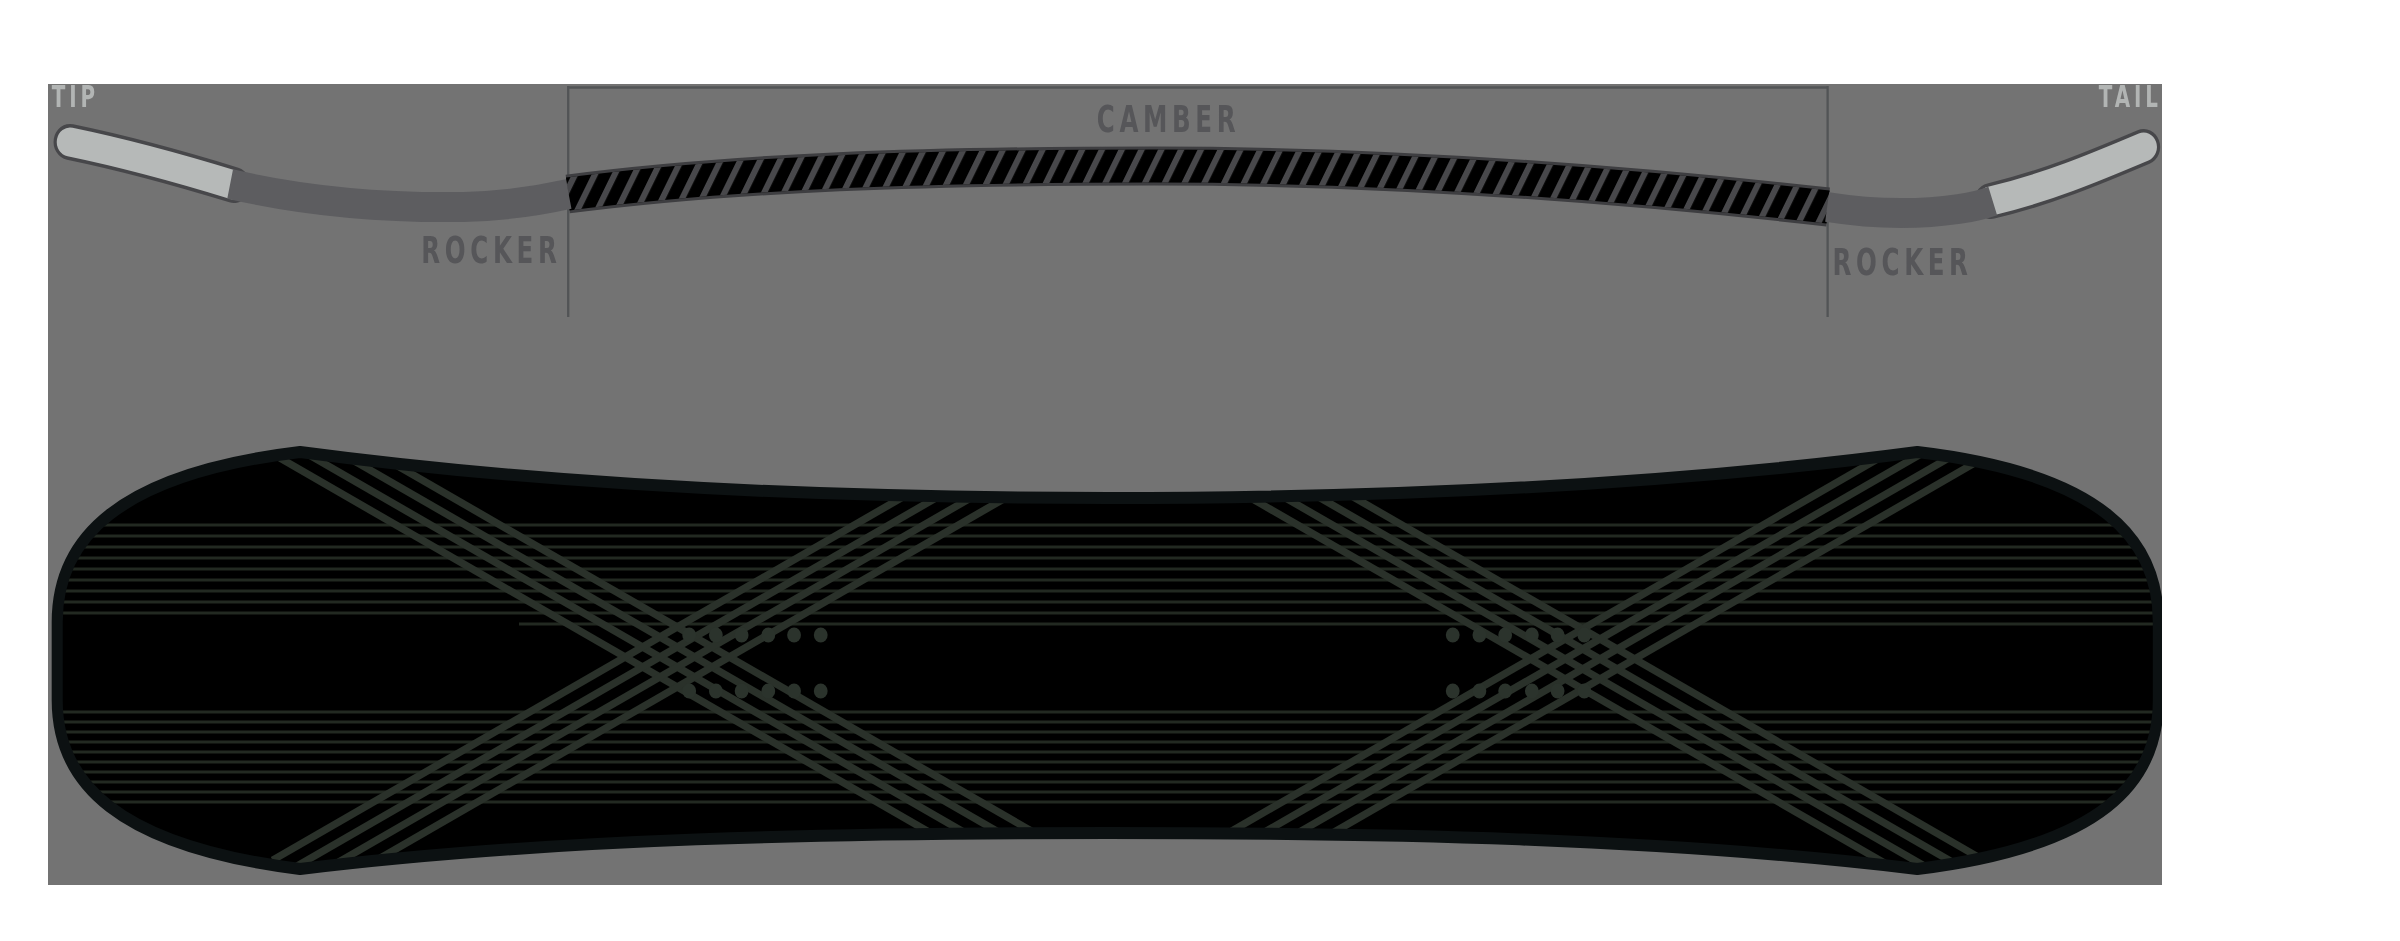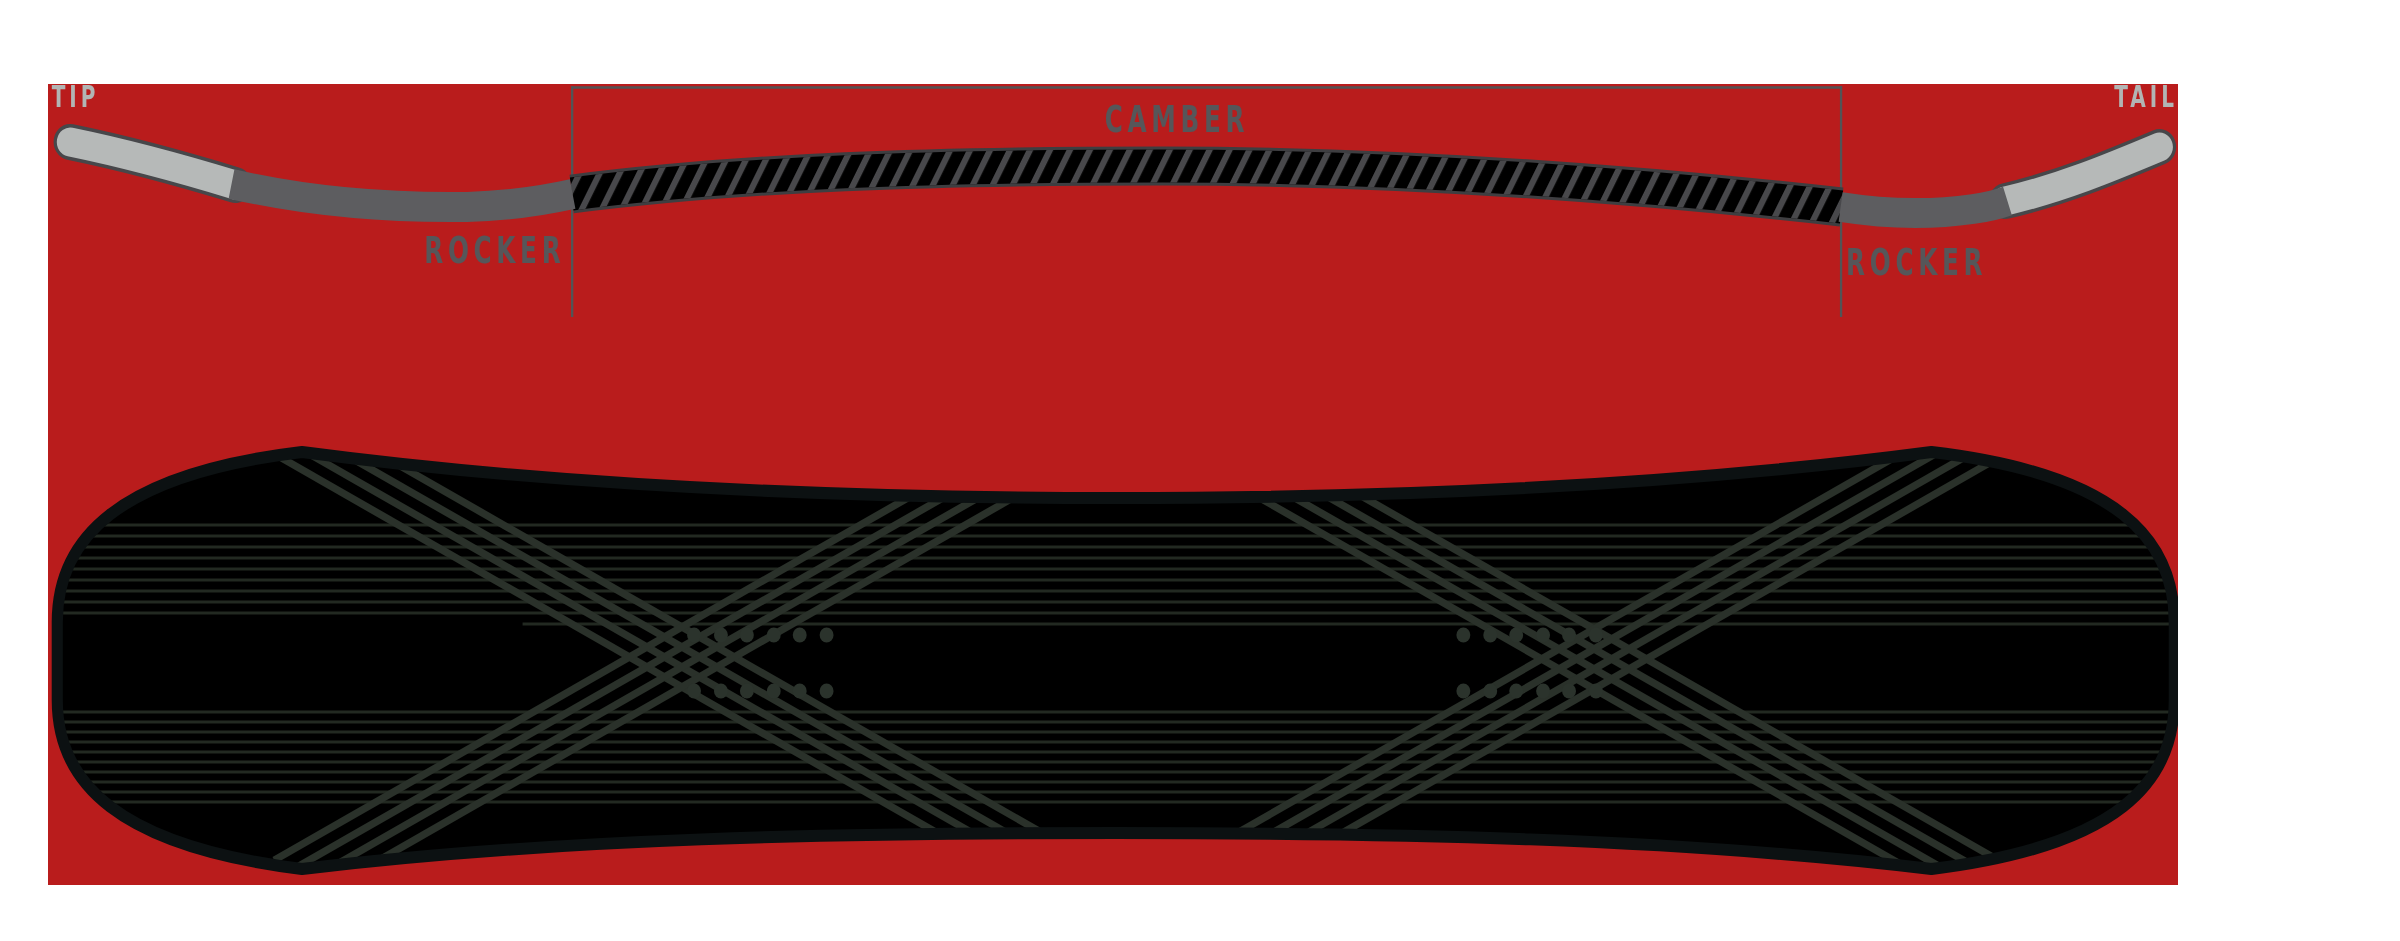--- a/index.html
+++ b/index.html
@@ -1,18 +1,18 @@
 <!DOCTYPE html>
 <html><head>
 <meta charset="utf-8">
 <style>
   html,body{margin:0;padding:0;background:#ffffff;}
   .page{position:relative;width:2400px;height:941px;background:#ffffff;overflow:hidden;
         font-family:"DejaVu Sans","Liberation Sans",sans-serif;}
-  .canvas{position:absolute;left:48px;top:84px;width:2114px;height:801px;background:#b91c1c;padding-left:16px;}
+  .canvas{position:absolute;left:48px;top:84px;width:2114px;height:801px;background:#737373;}
   .canvas svg{position:absolute;left:0;top:0;width:100%;height:100%;display:block;}
   text{font-family:"DejaVu Sans","Liberation Sans",sans-serif;font-weight:bold;}
 </style>
 </head>
 <body>
 
 <div class="page">
   <div class="canvas">
     <svg viewBox="48 84 2298 801" preserveAspectRatio="none">
       <defs>

